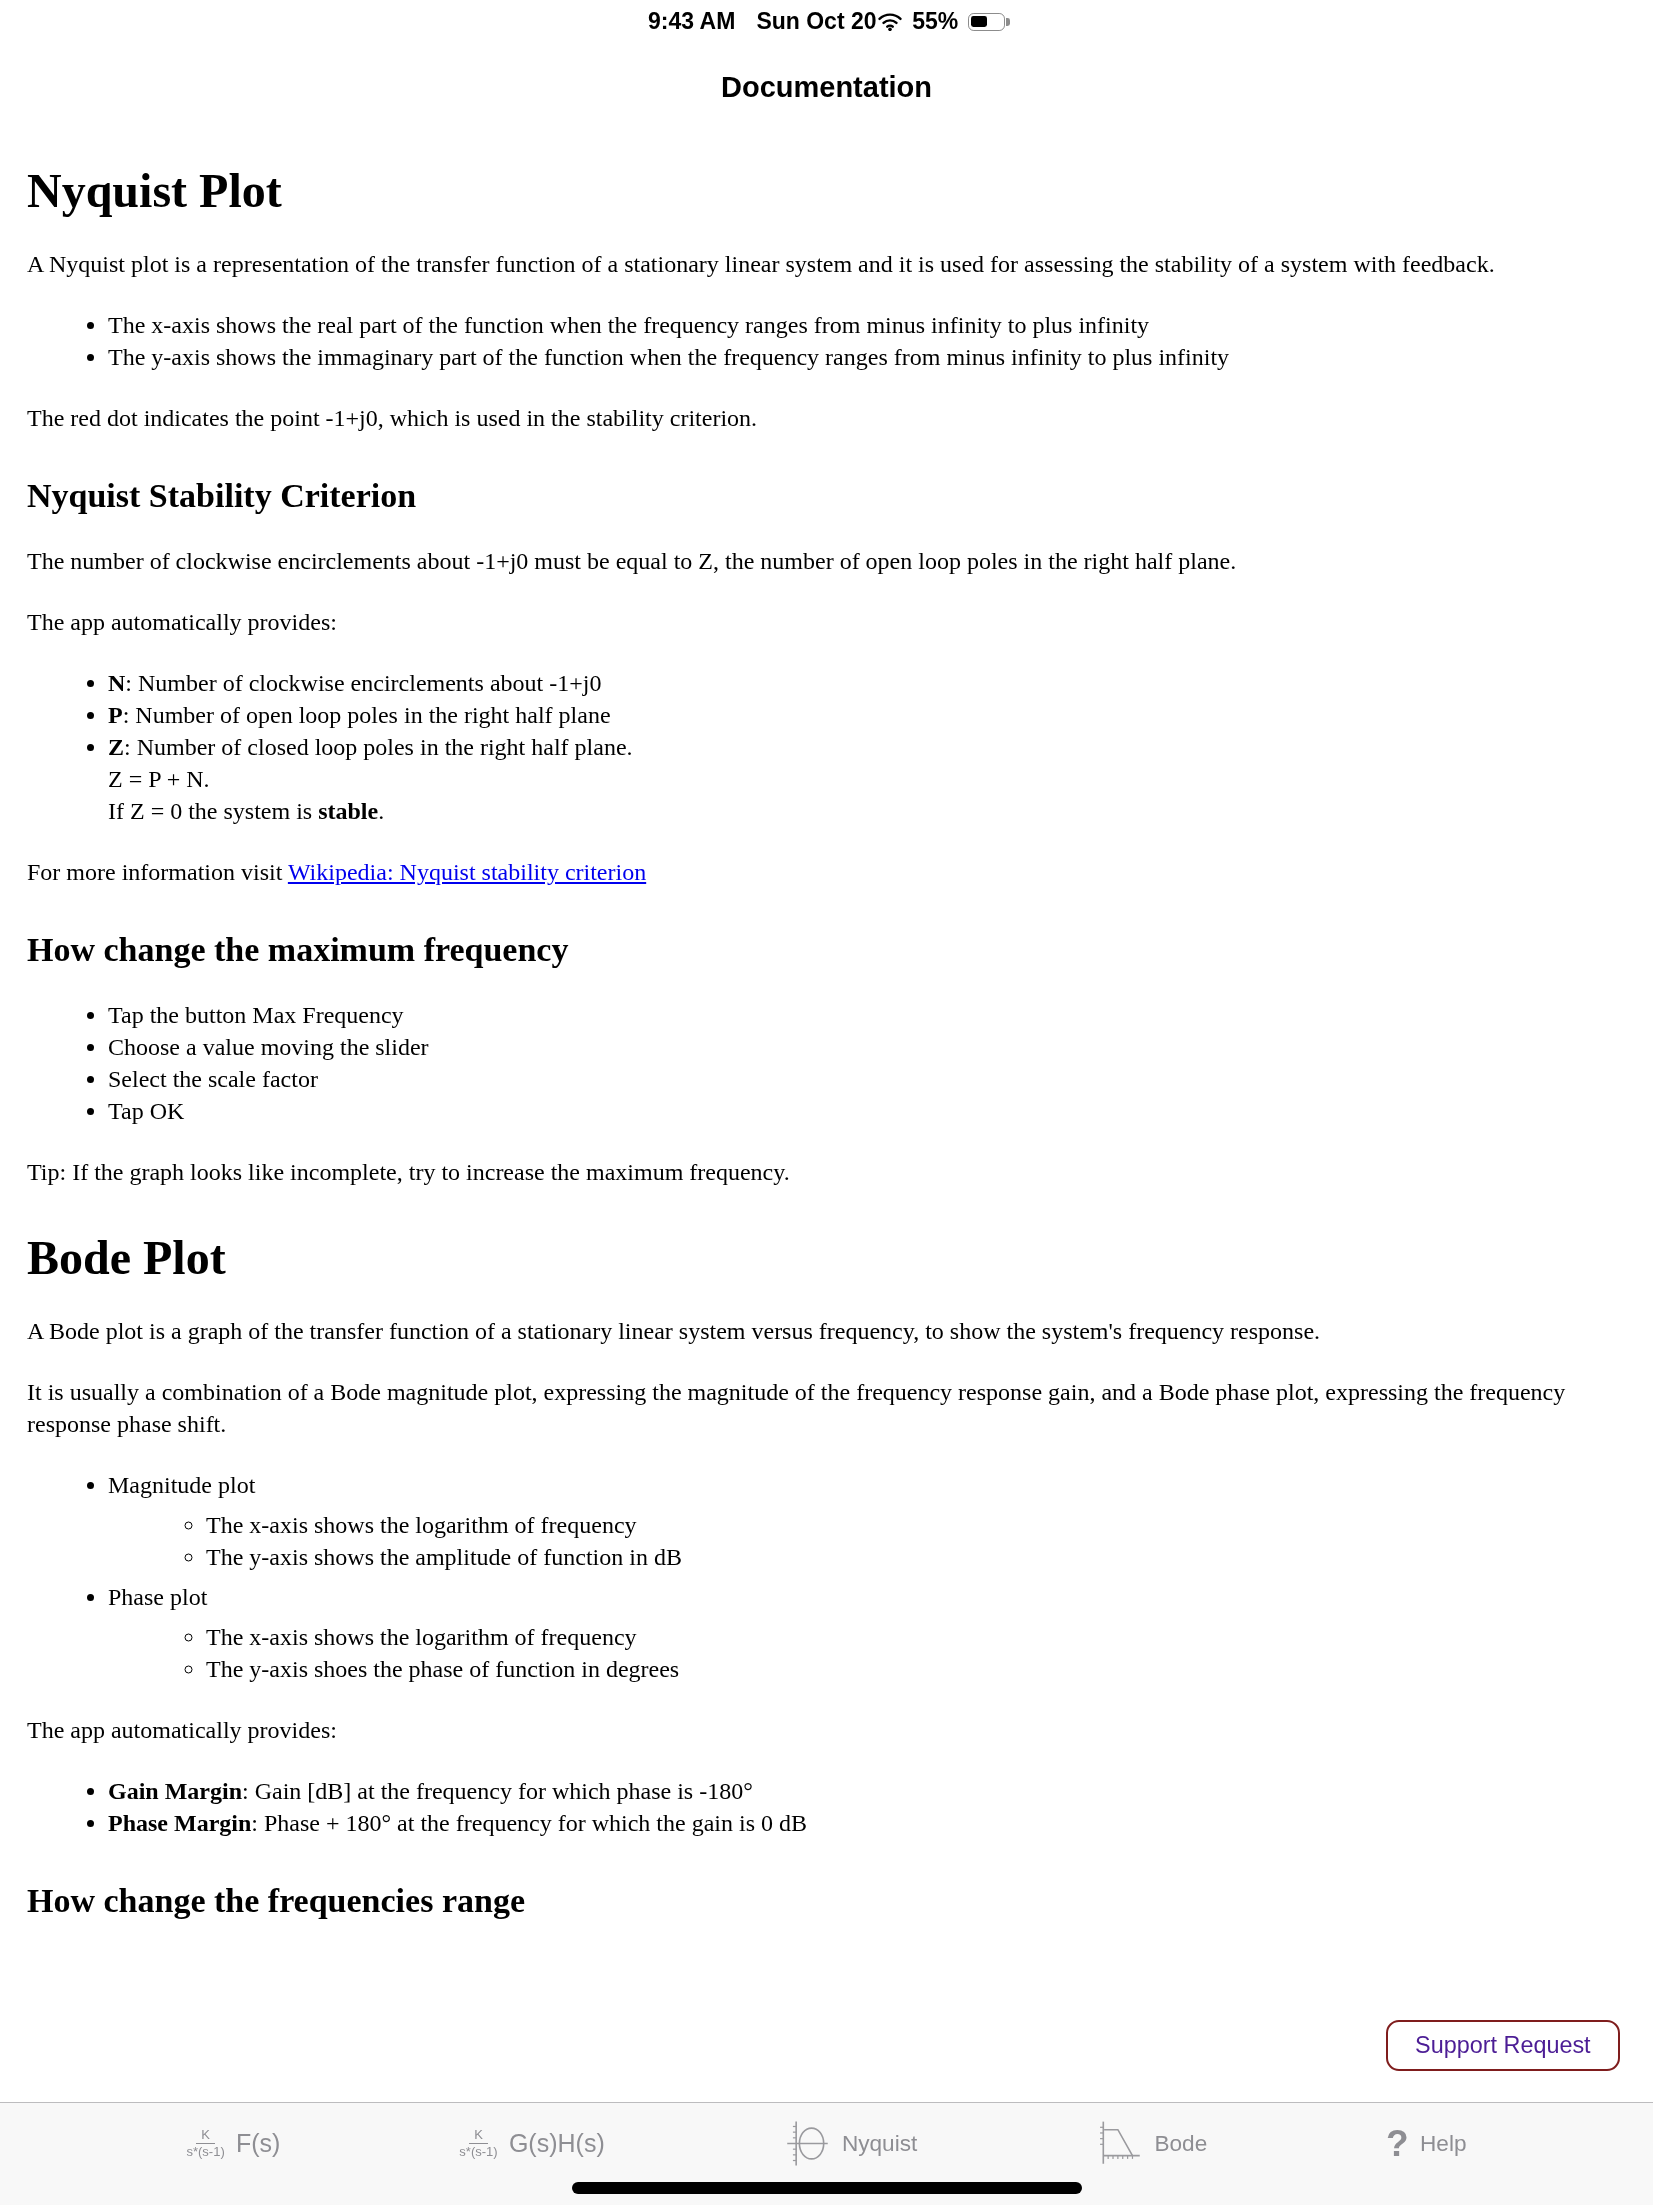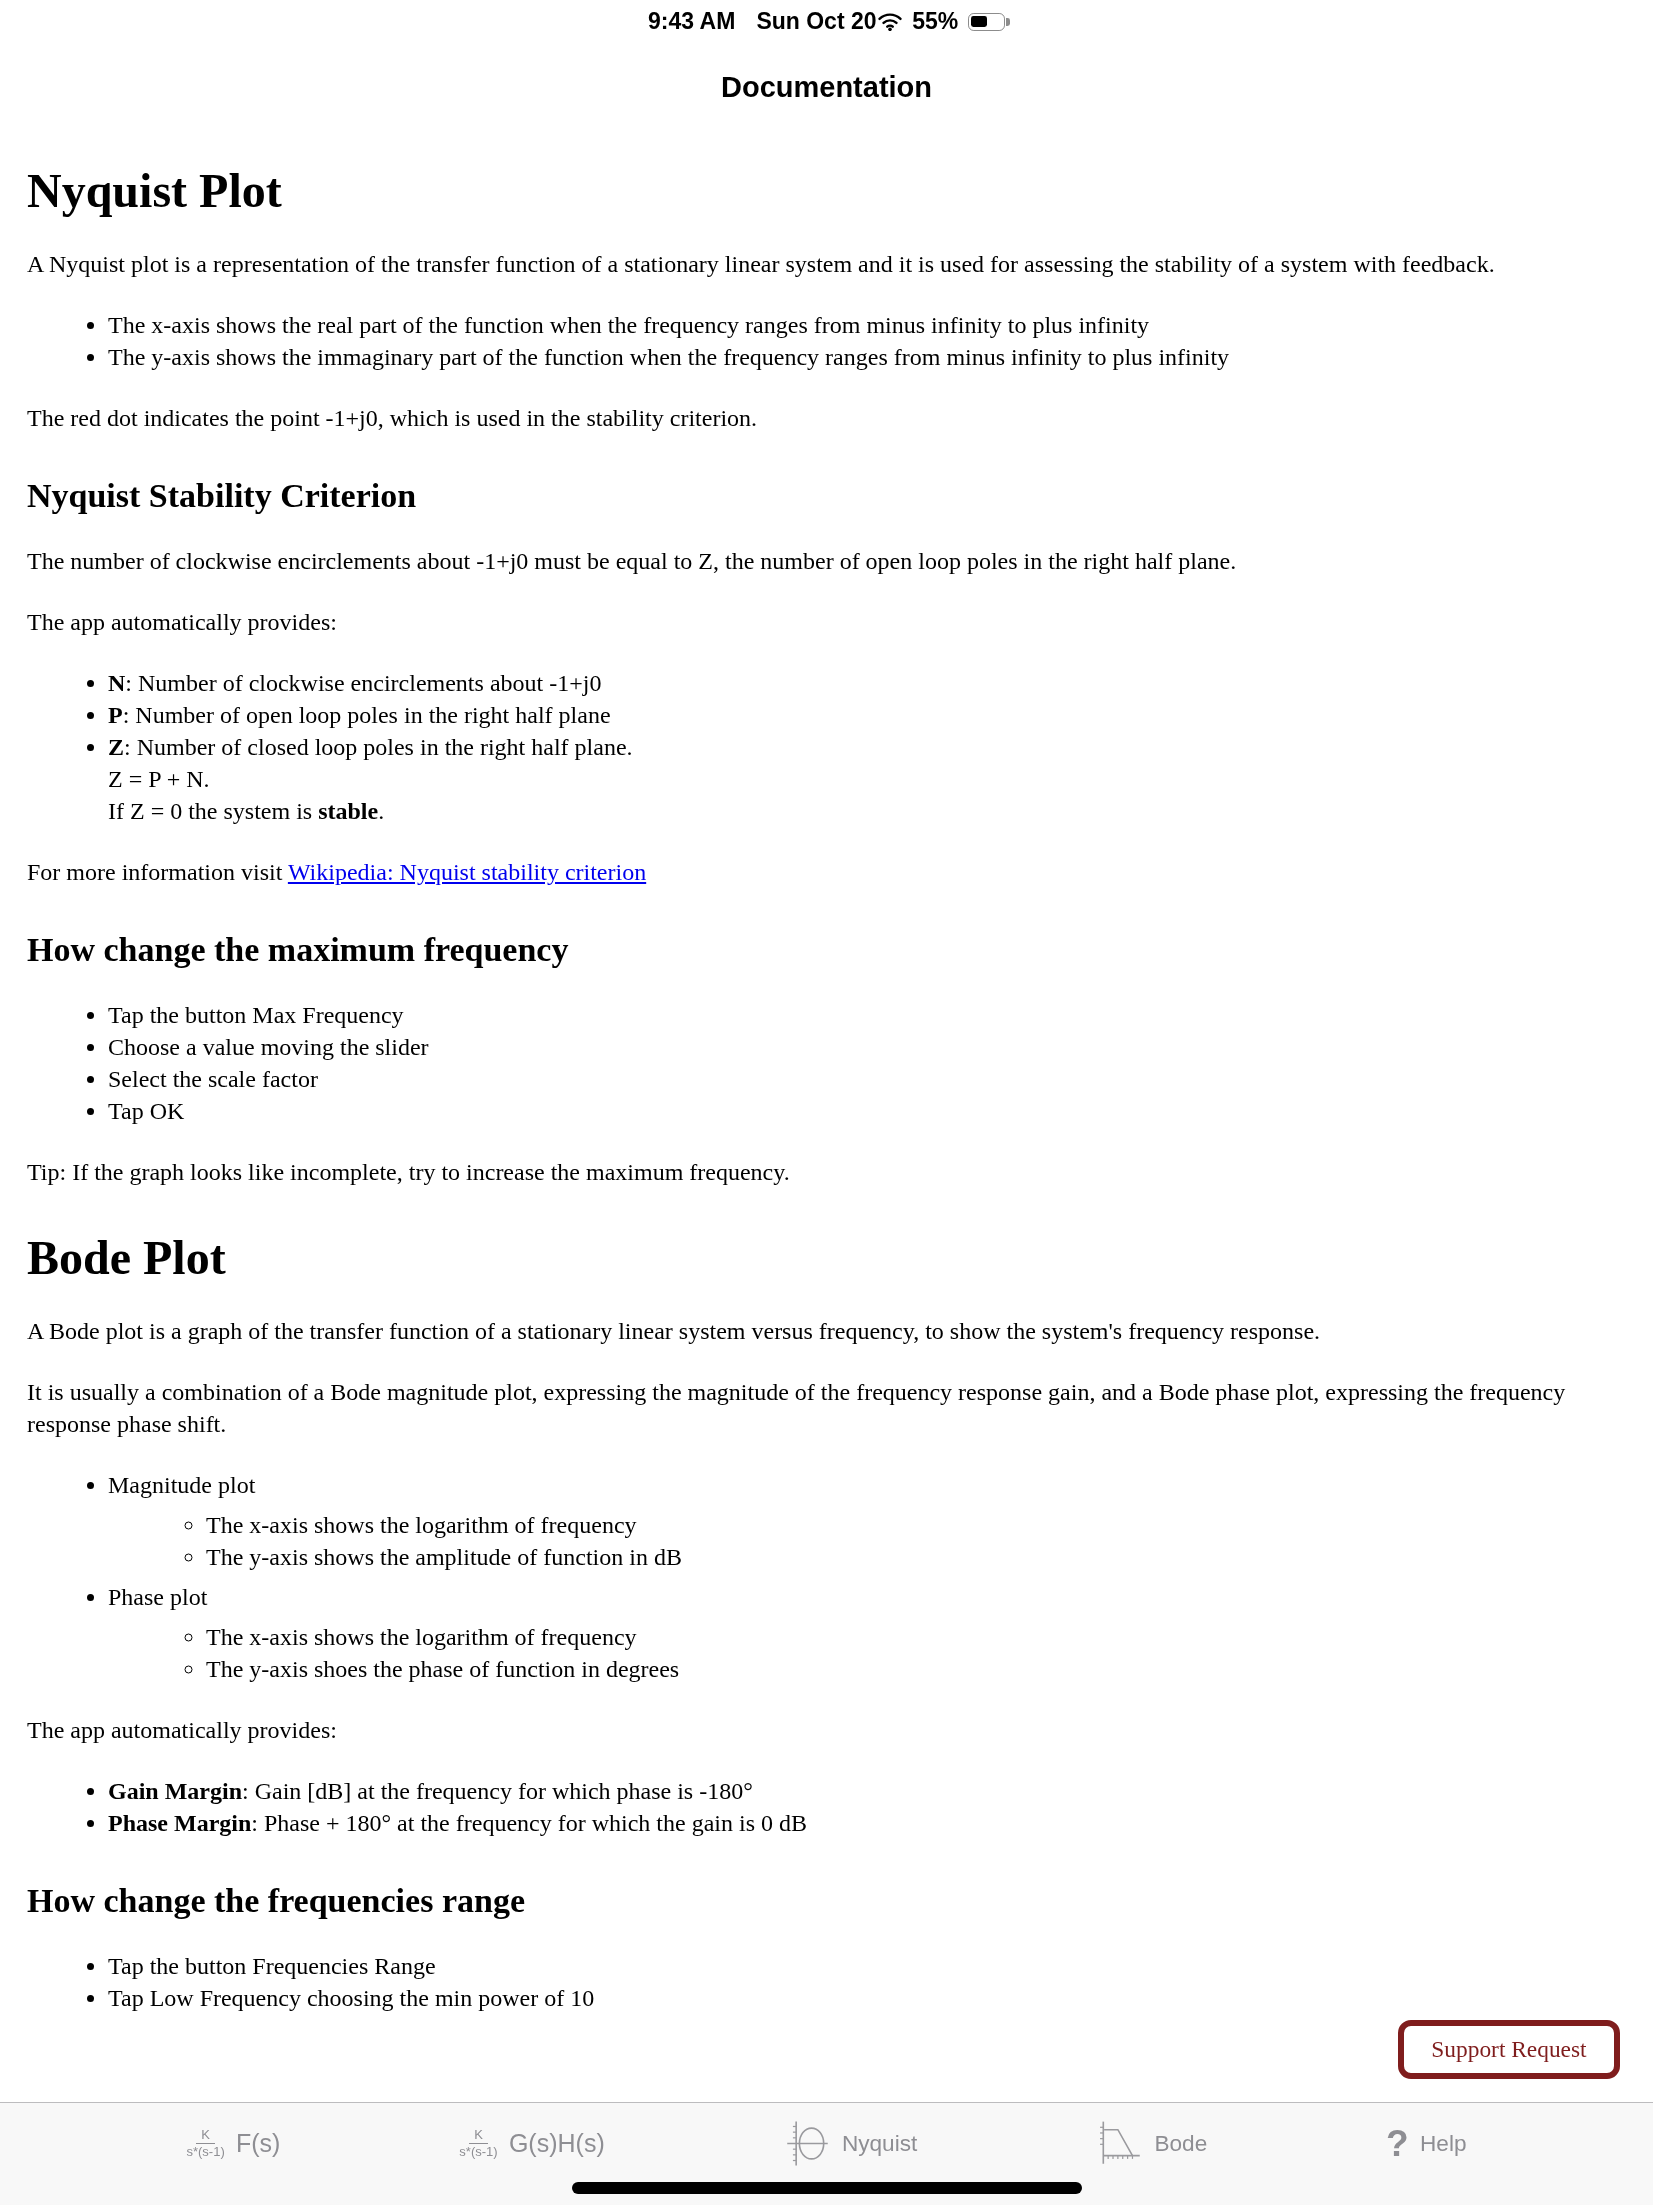--- a/index.html
+++ b/index.html
@@ -38,22 +38,22 @@
   .doc-scroll p{margin:29px 0;}
   .doc-scroll ul{margin:29px 0;padding-left:81px;list-style:disc;}
   .doc-scroll ul ul{margin:8px;padding-left:90px;list-style:circle;}
   .doc-scroll li{margin:0;}
   .tip{}
   a.doc-link{color:#0000ee;text-decoration:underline;cursor:pointer;text-align:center;}
   
   .support-btn{
     position:absolute;top:2020px;right:33px;height:47px;padding:0 27.4px;
     display:flex;align-items:center;justify-content:center;
-    background:#fff;border:6px solid #7f1d1d;border-radius:13px;
-    font-family:Liberation Serif, serif;font-size:23.4px;color:#7f1d1d;cursor:pointer;
+    background:#fff;border:2px solid #7f1d1d;border-radius:13px;
+    font-family:Liberation Sans, sans-serif;font-size:23.4px;color:#4c1d95;cursor:pointer;
   }
   
   .tab-bar{
     position:absolute;left:0;right:0;bottom:0;height:103px;
     background:#f8f8f8;border-top:1.6px solid #bcbcbe;box-sizing:border-box;
     display:flex;justify-content:space-around;align-items:center;
     padding:0 97px 21px 97px;
     color:#8e8e93;font-family:"Liberation Sans", sans-serif;
   }
   .tab-item{display:flex;align-items:center;gap:11.3px;cursor:pointer;}
@@ -151,24 +151,20 @@
       </ul>
     </li>
   </ul>
   <p>The app automatically provides:</p>
   <ul>
     <li><strong>Gain Margin</strong><span>: Gain [dB] at the frequency for which phase is -180°</span></li>
     <li><strong>Phase Margin</strong><span>: Phase + 180° at the frequency for which the gain is 0 dB</span></li>
   </ul>
 
   <h2>How change the frequencies range</h2>
-  <ul>
-    <li>Tap the button Frequencies Range</li>
-    <li>Tap Low Frequency choosing the min power of 10</li>
-  </ul>
 
 </div>
 
 <div class="support-btn">Support Request</div>
 
 <div class="tab-bar">
 
   <div class="tab-item">
     <span class="frac">
       <span class="frac-top">K</span>

